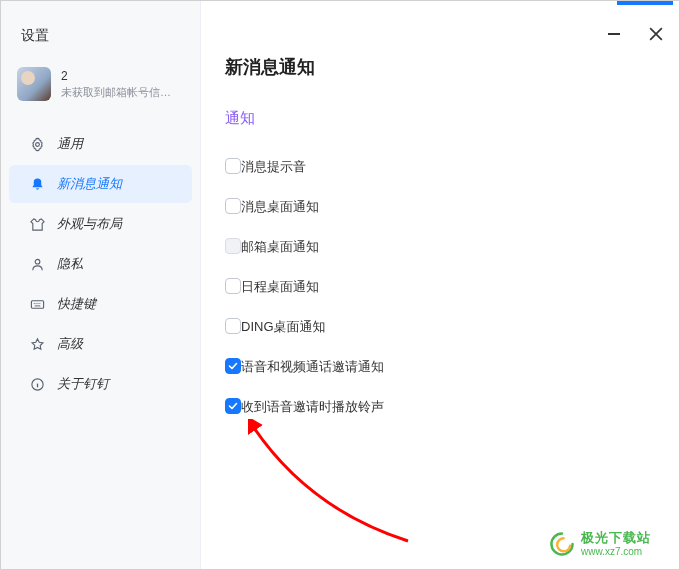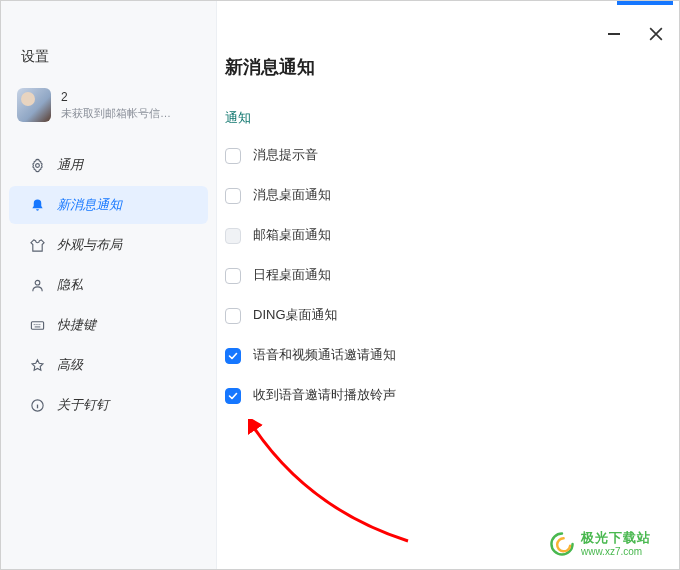--- a/index.html
+++ b/index.html
@@ -2,38 +2,38 @@
 <html><head>
 <meta charset="utf-8">
 <style>
   * { box-sizing: border-box; margin: 0; padding: 0; font-family: "Microsoft YaHei", -apple-system, sans-serif; }
   body { width: 680px; height: 570px; background: #fff; position: relative; overflow: hidden; border: 1px solid #d0d0d0; }
   .topbar { position: absolute; top: 0; left: 0; right: 0; height: 8px; }
   .topbar-accent { position: absolute; right: 6px; top: 0; width: 56px; height: 4px; background: #1677ff; }
   .window-controls { position: absolute; top: 26px; right: 16px; display: flex; gap: 28px; align-items: center; }
   .win-btn { width: 14px; height: 14px; display: flex; align-items: center; justify-content: center; cursor: pointer; }
   .win-min { width: 12px; height: 1.5px; background: #333; }
-  .sidebar { position: absolute; left: 0; top: 0; width: 216px; height: 100%; background: #f7f8fa; border-right: 1px solid #eceff3; padding-top: 41px; }
+  .sidebar { position: absolute; left: 0; top: 0; width: 200px; height: 100%; background: #f7f8fa; border-right: 1px solid #eceff3; padding-top: 20px; }
   .sidebar-title { font-size: 14px; color: #333; padding: 6px 20px 18px; }
   .profile { display: flex; align-items: center; gap: 10px; padding: 4px 16px 14px; }
   .avatar { width: 34px; height: 34px; border-radius: 6px; background: linear-gradient(135deg,#c8d4e6 0%,#8fa6c4 60%,#5a3d2e 100%); position: relative; overflow:hidden; }
   .avatar::after{content:"";position:absolute;left:4px;top:4px;width:14px;height:14px;border-radius:50%;background:#e8d4c0;}
   .profile-text { display:flex; flex-direction:column; line-height:1.3; }
   .profile-name { font-size: 12px; color:#333; }
   .profile-sub { font-size: 11px; color:#8a8f99; max-width:118px; white-space:nowrap; overflow:hidden; text-overflow:ellipsis;}
   .nav { margin-top: 10px; }
   .nav-item { display:flex; align-items:center; gap:12px; padding: 10px 20px; font-size:13px; color:#333; cursor:pointer; border-radius: 6px; margin: 2px 8px; font-style: italic; }
   .nav-item .icon { width:16px; height:16px; display:flex; align-items:center; justify-content:center; color:#5a6270; }
   .nav-item.active { background:#e6f0ff; color:#1677ff; }
   .nav-item.active .icon { color:#1677ff; }
   .main { position:absolute; left:196px; top:0; right:0; bottom:0; padding: 54px 0 0 28px; }
   .page-title { font-size: 18px; font-weight:600; color:#222; margin-bottom: 30px; }
-  .section-label { font-size: 13px; color:#0f766e; margin-bottom: 19px; }
+  .section-label { font-size: 15px; color:#8b5cf6; margin-bottom: 30px; }
   .opts { display:flex; flex-direction:column; gap: 22px; }
-  .opt { display:flex; align-items:flex-end; gap:12px; cursor:pointer; }
+  .opt { display:flex; align-items:flex-start; gap:0; cursor:pointer; }
   .cb { width:16px; height:16px; border-radius:4px; border:1.5px solid #c4c9d1; display:flex; align-items:center; justify-content:center; flex-shrink:0; }
   .cb.disabled { background:#f0f2f5; border-color:#d9dde3; }
   .cb.checked { background:#1677ff; border-color:#1677ff; }
   .cb.checked svg { display:block; }
   .cb svg { display:none; width:10px; height:10px; }
   .opt-label { font-size:13px; color:#333; }
   .arrow { position:absolute; left:247px; top:418px; pointer-events:none; }
   .watermark { position:absolute; right:28px; bottom:12px; display:flex; align-items:center; gap:6px; }
   .wm-logo { width:26px; height:26px; }
   .wm-text { display:flex; flex-direction:column; line-height:1.1; }

